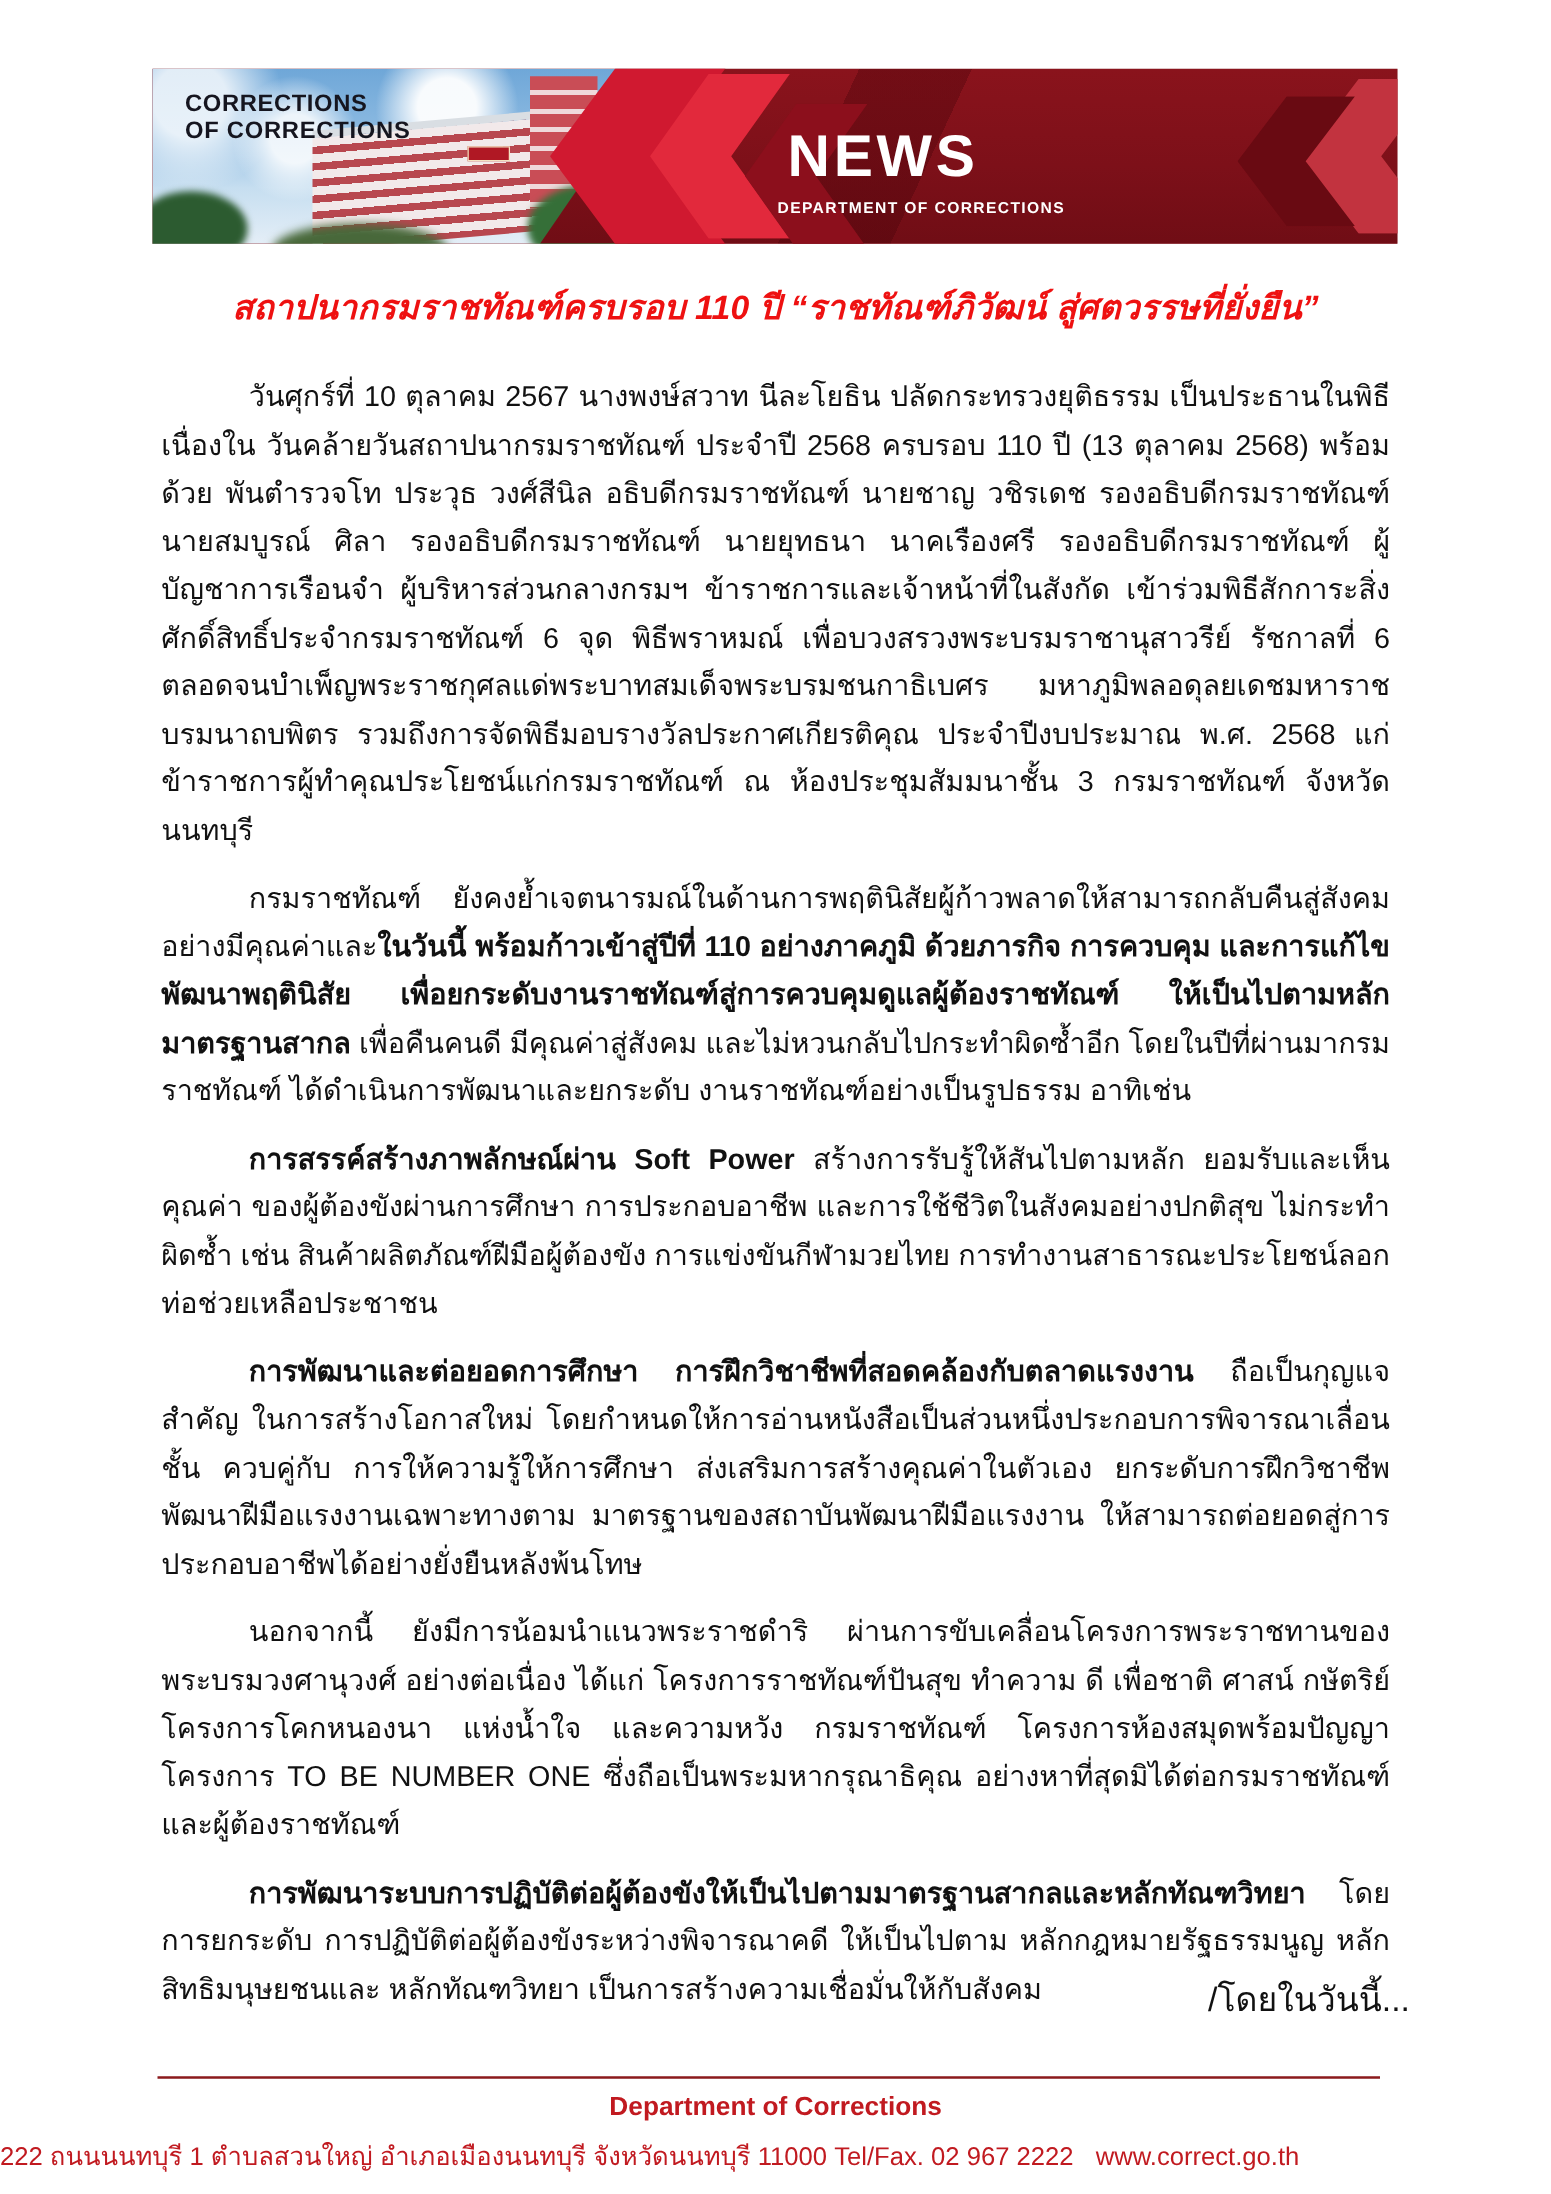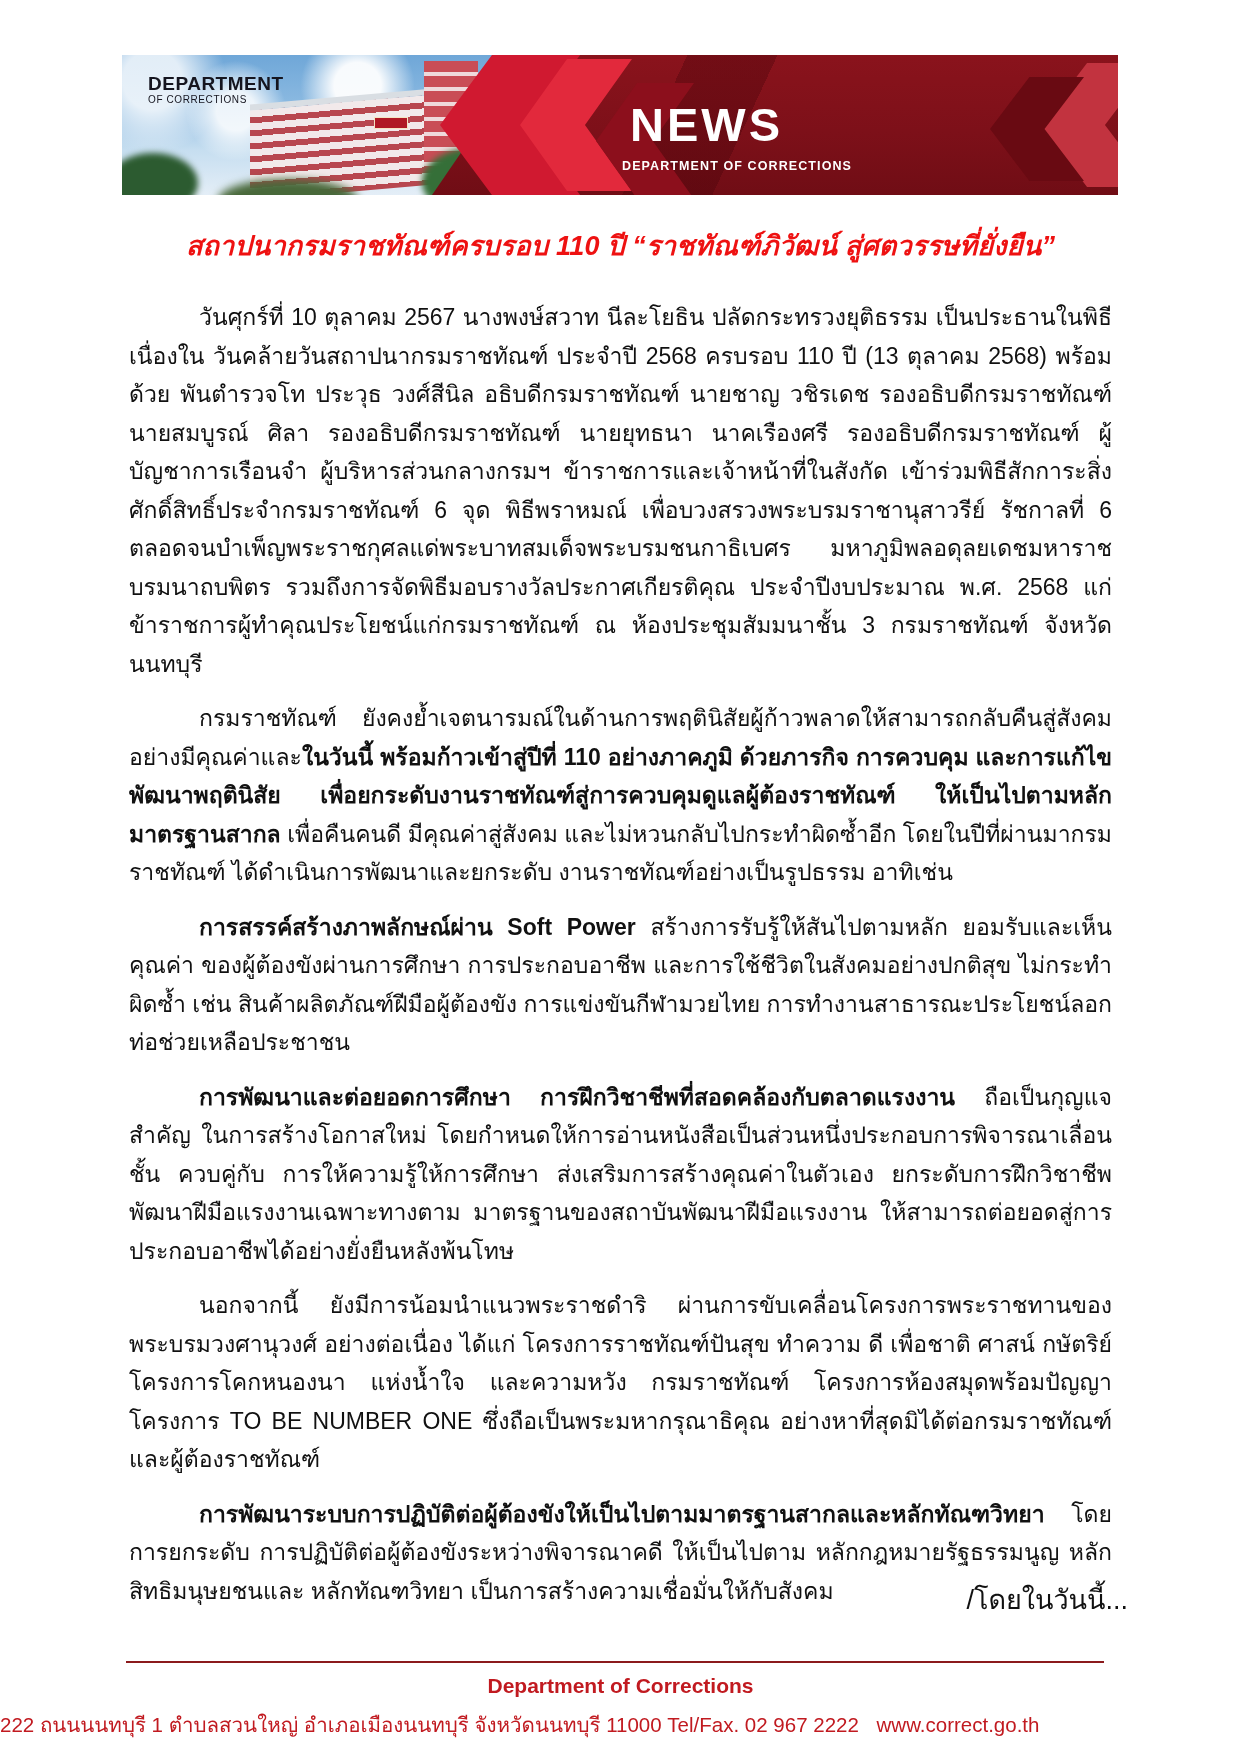--- a/index.html
+++ b/index.html
@@ -24,21 +24,21 @@
   .bldg-main{position:absolute;left:128px;bottom:4px;width:218px;height:96px;transform:skewY(-5deg);
     background:repeating-linear-gradient(180deg,#f2e9ea 0 7px,#b8474f 7px 13px);border-top:6px solid #d9dee3;}
   .bldg-tower{position:absolute;right:24px;bottom:28px;width:54px;height:106px;
     background:repeating-linear-gradient(180deg,#c94d56 0 11px,#efd9db 11px 15px);}
   .bldg-sign{position:absolute;left:252px;top:62px;width:34px;height:12px;background:#b01824;border:1px solid #f4e3c2;}
   .tree1{position:absolute;left:-14px;bottom:-18px;width:90px;height:60px;border-radius:50%;background:#2c5b30;filter:blur(3px);}
   .tree2{position:absolute;left:300px;bottom:-22px;width:110px;height:70px;border-radius:50%;background:#356f38;filter:blur(3px);}
   .tree3{position:absolute;left:96px;bottom:-26px;width:140px;height:42px;border-radius:50%;background:#48683a;filter:blur(4px);}
   .photo-overlay{position:absolute;left:26px;top:18px;color:#15151f;line-height:1.12;}
   .photo-overlay .l1{font-size:19px;font-weight:800;letter-spacing:.5px;}
-  .photo-overlay .l2{font-size:10px;font-weight:400;letter-spacing:.6px;}
+  .photo-overlay .l2{font-size:19px;font-weight:700;letter-spacing:.6px;}
   .panel{position:absolute;left:310px;top:0;right:0;height:100%;
     background:
       linear-gradient(115deg, rgba(0,0,0,0) 34%, rgba(70,3,9,.35) 34% 46%, rgba(0,0,0,0) 46%),
       linear-gradient(180deg,#8a131c 0%,var(--banner-maroon) 55%,#700d15 100%);
     clip-path:polygon(14% 0,100% 0,100% 100%,0 100%);}
   .chev{position:absolute;clip-path:polygon(100% 0,42% 0,0 50%,42% 100%,100% 100%,58% 50%);}
   .chev.a{left:318px;top:-16px;width:152px;height:172px;background:var(--chevron-bright);}
   .chev.b{left:398px;top:4px;width:112px;height:132px;background:var(--chevron-light);}
   .chev.c{left:474px;top:28px;width:98px;height:116px;background:#8c0f1c;}
   .chev.d{right:-34px;top:8px;width:112px;height:124px;background:#c2333f;}
@@ -73,21 +73,21 @@
 
 <div class="banner">
   <div class="photo">
     <div class="bldg-main"></div>
     <div class="bldg-tower"></div>
     <div class="bldg-sign"></div>
     <div class="tree1"></div>
     <div class="tree2"></div>
     <div class="tree3"></div>
     <div class="photo-overlay">
-      <div class="l1">DEPARTMENT</div>
+      <div class="l1">CORRECTIONS</div>
       <div class="l2">OF CORRECTIONS</div>
     </div>
   </div>
   <div class="panel"></div>
   <div class="chev a"></div>
   <div class="chev b"></div>
   <div class="chev c"></div>
   <div class="chev d"></div>
   <div class="chev e"></div>
   <div class="news-title">NEWS</div>

